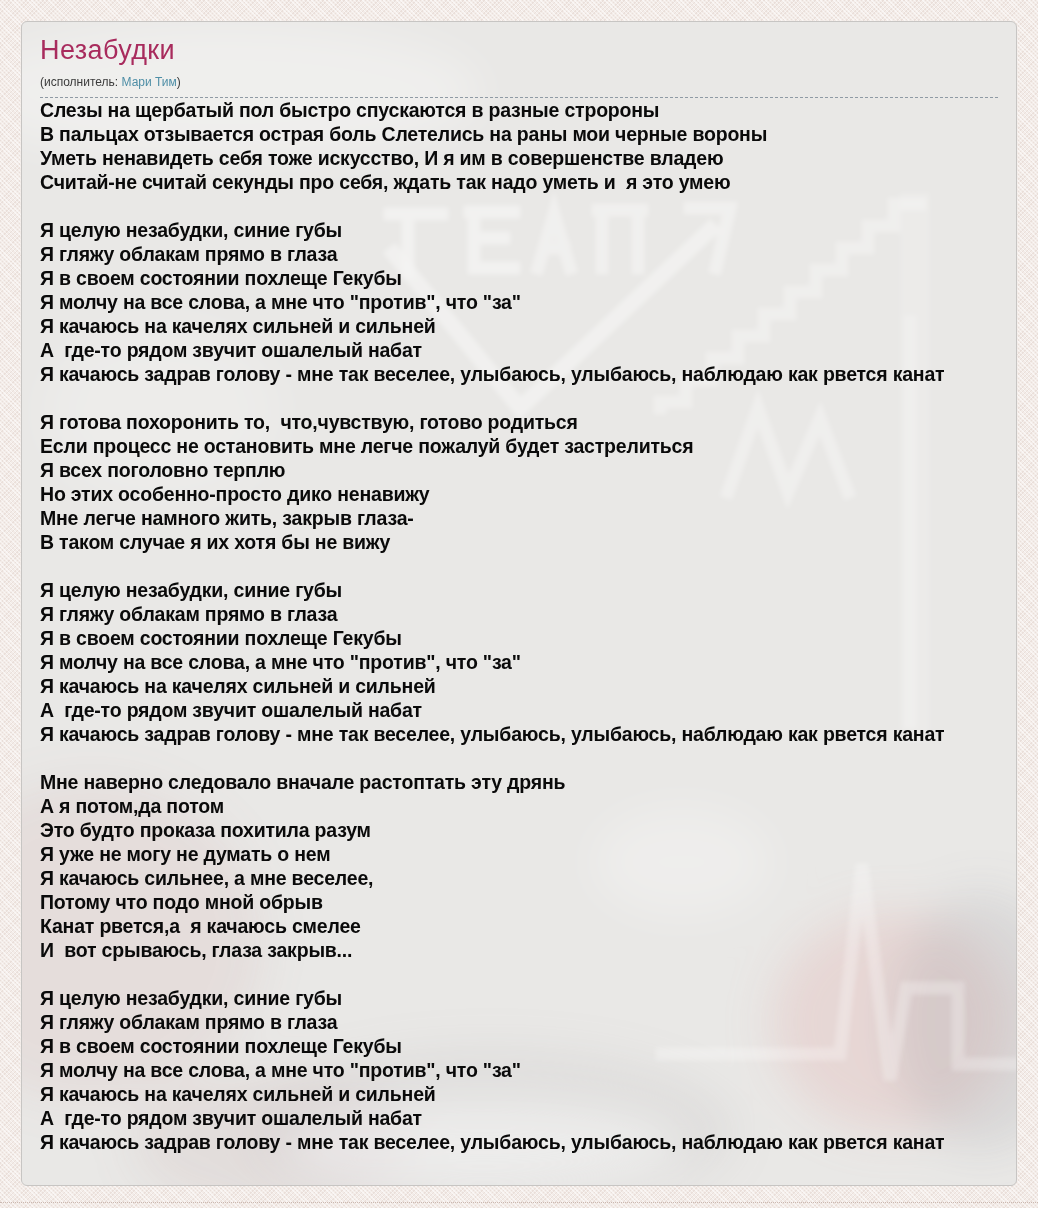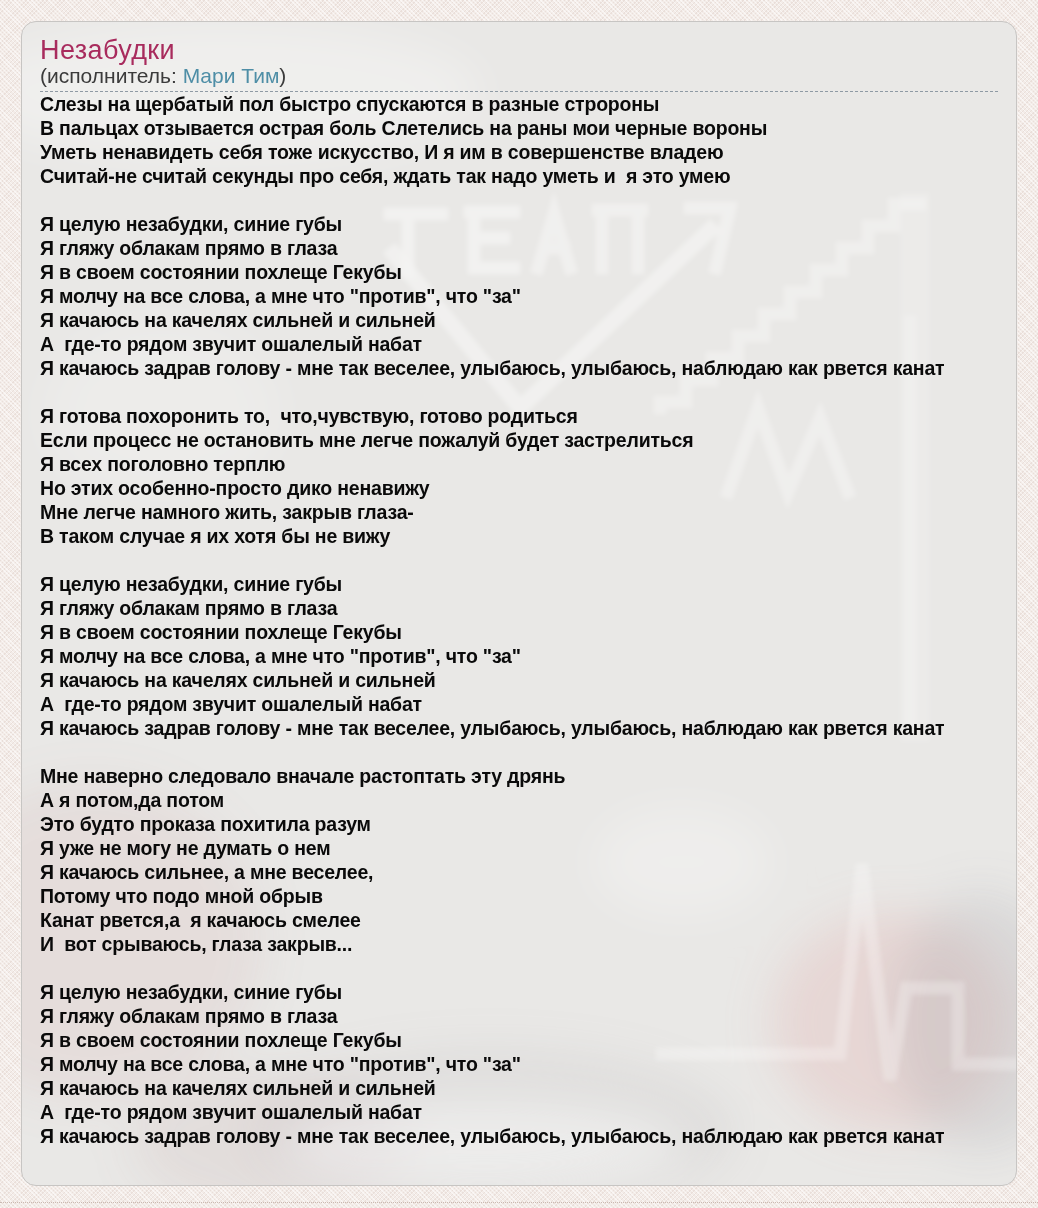--- a/index.html
+++ b/index.html
@@ -6,31 +6,31 @@
   body{
     width:1038px;height:1208px;position:relative;overflow:hidden;
     background-color:#f3ece8;
     background-image:
       repeating-linear-gradient(45deg, rgba(255,255,255,.55) 0 1px, rgba(0,0,0,0) 1px 3px),
       repeating-linear-gradient(-45deg, rgba(220,203,196,.40) 0 1px, rgba(0,0,0,0) 1px 3px);
     font-family:"Liberation Sans","DejaVu Sans",sans-serif;
   }
   .panel{
     position:absolute;left:21px;top:21px;width:996px;height:1165px;
-    box-sizing:border-box;border:1px solid #c7c5c3;border-radius:15px;
+    box-sizing:border-box;border:1px solid #c7c5c3;border-radius:6px;
     background:#e9e8e6;overflow:hidden;
   }
   .bg-art{position:absolute;left:0;top:0;width:100%;height:100%;pointer-events:none;}
   .content{position:relative;z-index:1;padding:0 18px;}
   .header{padding-top:13px;padding-bottom:5px;border-bottom:1px dashed #8f9aa4;}
   h1.song-title{
     margin:0;font-size:27px;line-height:30px;font-weight:normal;
     color:#a82b5d;letter-spacing:.4px;
   }
-  .artist-line{margin-top:1px;font-size:21px;line-height:20px;color:#3b3b3b;}
+  .artist-line{margin-top:7px;font-size:12px;line-height:20px;color:#3b3b3b;}
   .artist-link{color:#4e8ea6;text-decoration:none;cursor:pointer;}
   .lyrics{
     font-weight:bold;font-size:19.5px;line-height:24px;color:#0a0a0a;
     white-space:pre;overflow:hidden;letter-spacing:-0.2px;
   }
   .bottom-rule{
     position:absolute;left:0;top:1202px;width:1038px;height:0;
     border-top:1px dotted #cbb9b1;
   }
 </style>

